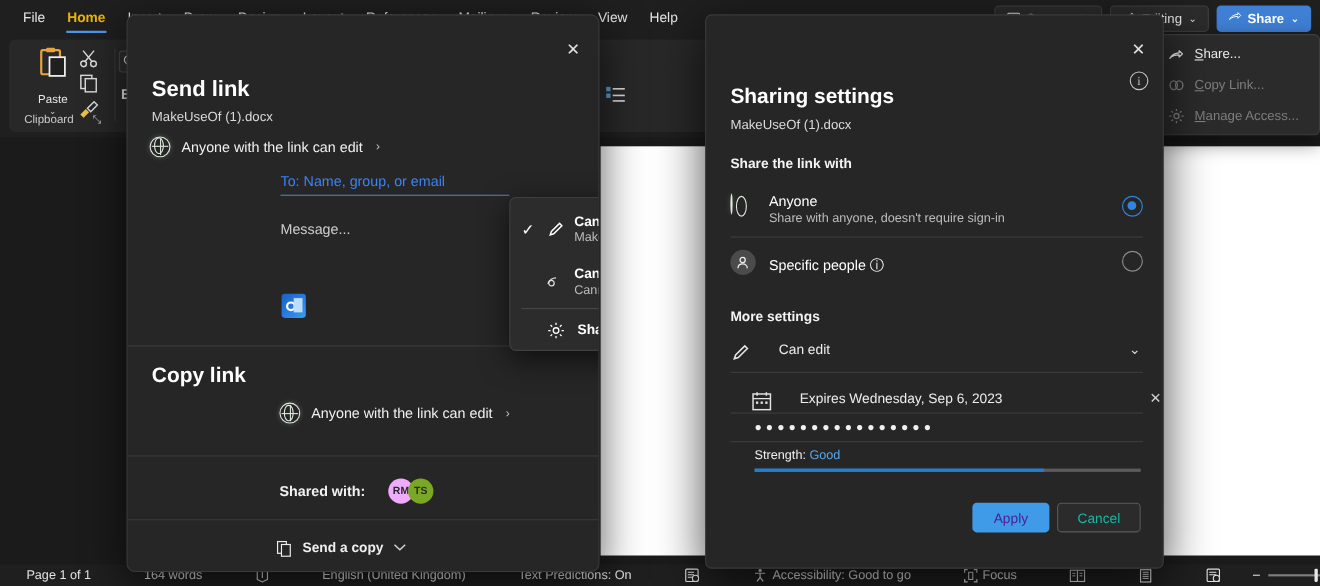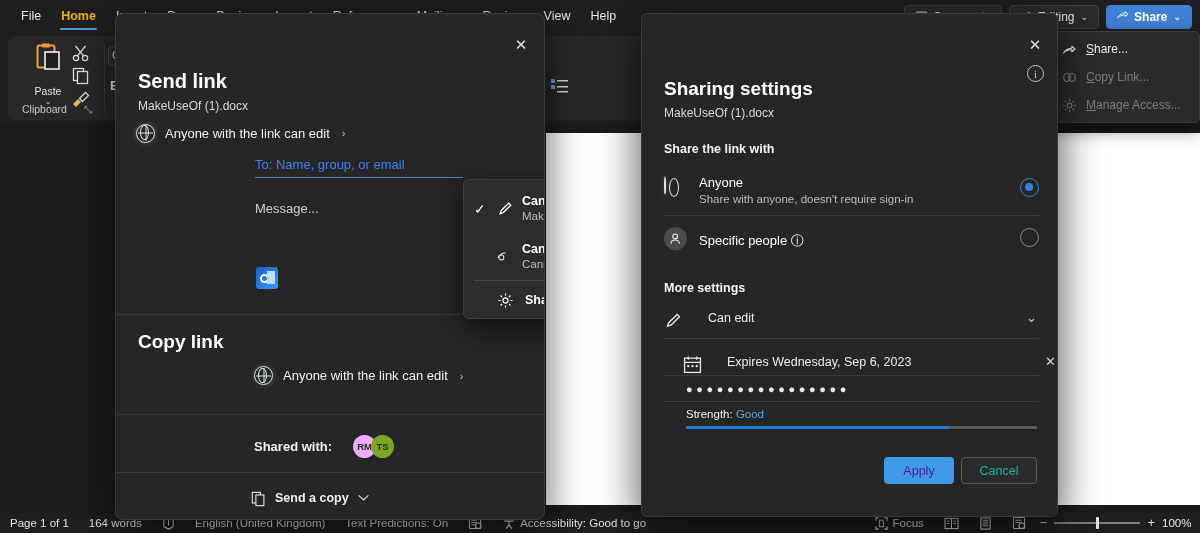--- a/index.html
+++ b/index.html
@@ -119,21 +119,21 @@
     font-size: 14.7px; line-height: 28.6px; color: #111;
   }
   .page-text p { margin: 0 0 19px 0; }
 
   
   .statusbar {
     position: absolute; left: 0; bottom: 0; width: 1200px; height: 20px;
     background: #1f1f1f; display: flex; align-items: center;
     font-size: 11.5px; color: #e2e2e2;
   }
-  .sb-item { display: flex; align-items: center; gap: 4px; padding: 0 10px; white-space: nowrap; height: 20px; }
+  .sb-item { display: flex; align-items: center; gap: 4px; padding: 0 24px; white-space: nowrap; height: 20px; }
   .sb-spacer { flex: 1; }
   .zoom-wrap { display: flex; align-items: center; gap: 7px; padding: 0 8px 0 4px; }
   .zoom-track { position: relative; width: 86px; height: 2px; background: #7d7d7d; }
   .zoom-thumb {
     position: absolute; left: 42px; top: -5px; width: 3px; height: 12px;
     background: #e8e8e8; border-radius: 1px;
   }
   .zoom-sign { font-size: 13px; color: #dcdcdc; line-height: 10px; }
   .zoom-pct { font-size: 11.5px; color: #e8e8e8; min-width: 30px; }
 

